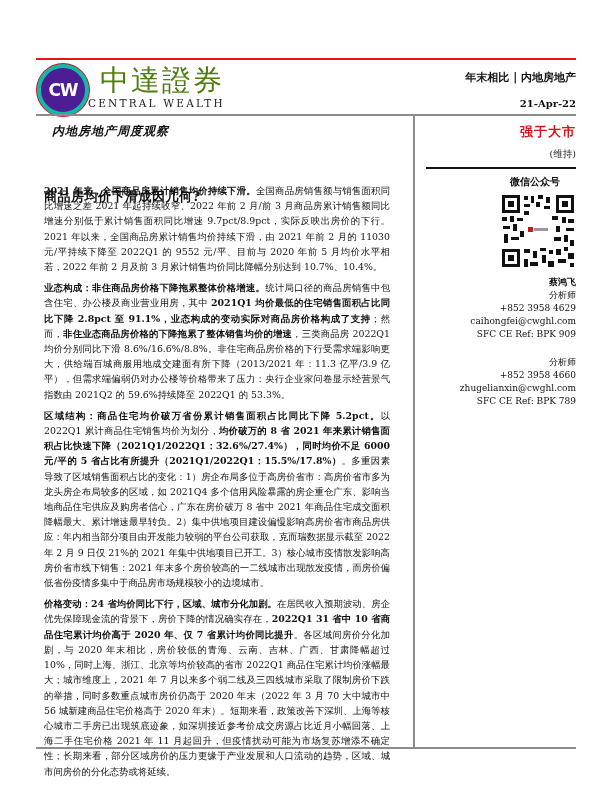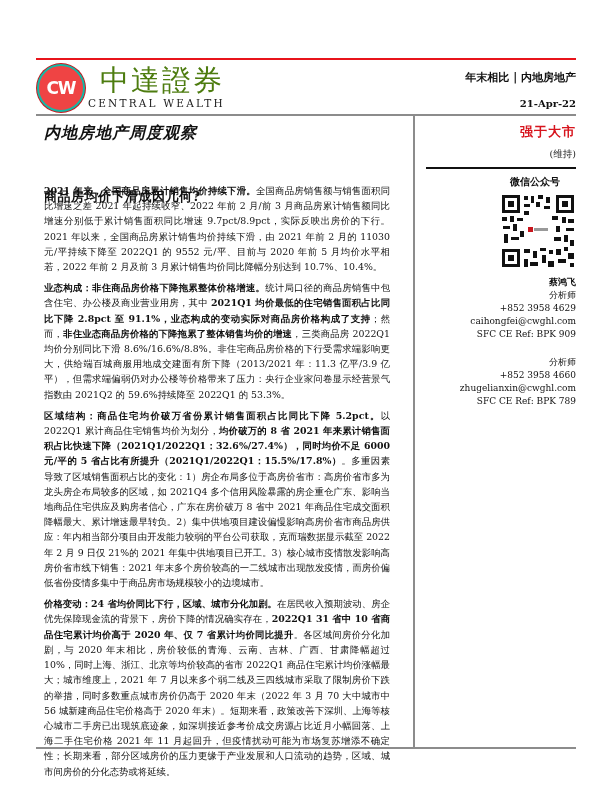--- a/index.html
+++ b/index.html
@@ -1,26 +1,26 @@
 <!DOCTYPE html>
 <html><head>
 <meta charset="utf-8">
 <style>
   html, body { margin:0; padding:0; background:#ffffff; }
   body { width:612px; height:792px; position:relative; overflow:hidden; font-family:"DejaVu Serif", serif; color:#111; }
   .abs { position:absolute; }
   .red-rule { left:36px; top:58px; width:540px; height:2px; background:#e8141b; }
   .gray-rule { left:36px; top:114px; width:540px; height:2px; background:#8c8c8c; }
-  .logo-circle { left:37px; top:64px; width:44px; height:44px; border-radius:50%; background:#ef4444; border:2px solid #14b8a6; box-shadow:0 0 0 1px #c8161d; display:flex; align-items:center; justify-content:center; }
+  .logo-circle { left:37px; top:64px; width:44px; height:44px; border-radius:50%; background:#4c1d95; border:4px solid #14b8a6; box-shadow:0 0 0 1px #c8161d; display:flex; align-items:center; justify-content:center; }
   .logo-cw { color:#fff; font-family:"DejaVu Sans", sans-serif; font-weight:bold; font-size:17px; letter-spacing:-1px; }
   .logo-cn { left:100px; top:64px; font-size:29px; letter-spacing:2px; font-family:Liberation Serif, serif; color:#4d7c0f; line-height:32px; }
   .logo-en { left:88px; top:97px; font-size:10.5px; letter-spacing:2.2px; font-family:"DejaVu Serif", serif; color:#222; }
   .hdr-right1 { right:36px; top:70px; font-size:11px; font-weight:bold; text-align:right; }
   .hdr-right2 { right:36px; top:98px; font-size:10px; font-weight:bold; text-align:right; }
-  .title { left:44px; top:123px; font-size:16px; font-weight:bold; font-style:italic; letter-spacing:1px; }
+  .title { left:52px; top:123px; font-size:12px; font-weight:bold; font-style:italic; letter-spacing:1px; }
   .subtitle { left:44px; top:154px; font-size:13px; font-weight:bold; letter-spacing:0.5px;margin-top:34px; }
   .vdiv { left:413px; top:116px; width:2px; height:632px; background:#8c8c8c; }
   .bottom-rule { left:36px; top:747px; width:540px; height:2px; background:#8c8c8c; }
   .rating { right:36px; top:123px; font-size:13px; font-weight:bold; color:#d7141d; letter-spacing:1px; }
   .rating-sub { right:36px; top:148px; font-size:9.5px; color:#222; }
   .rating-rule { left:426px; top:167px; width:150px; height:1.5px; background:#111; }
   .wechat-label { right:52px; top:175px; font-size:10px; font-weight:bold; }
   .qr { left:500px; top:193px; width:76px; height:76px; background:#fff; }
   .body { left:44px; top:183px; width:362px; font-size:9.4px; line-height:15.2px; text-align:justify; }
   .body p { margin:0 16px 6px 0; }

